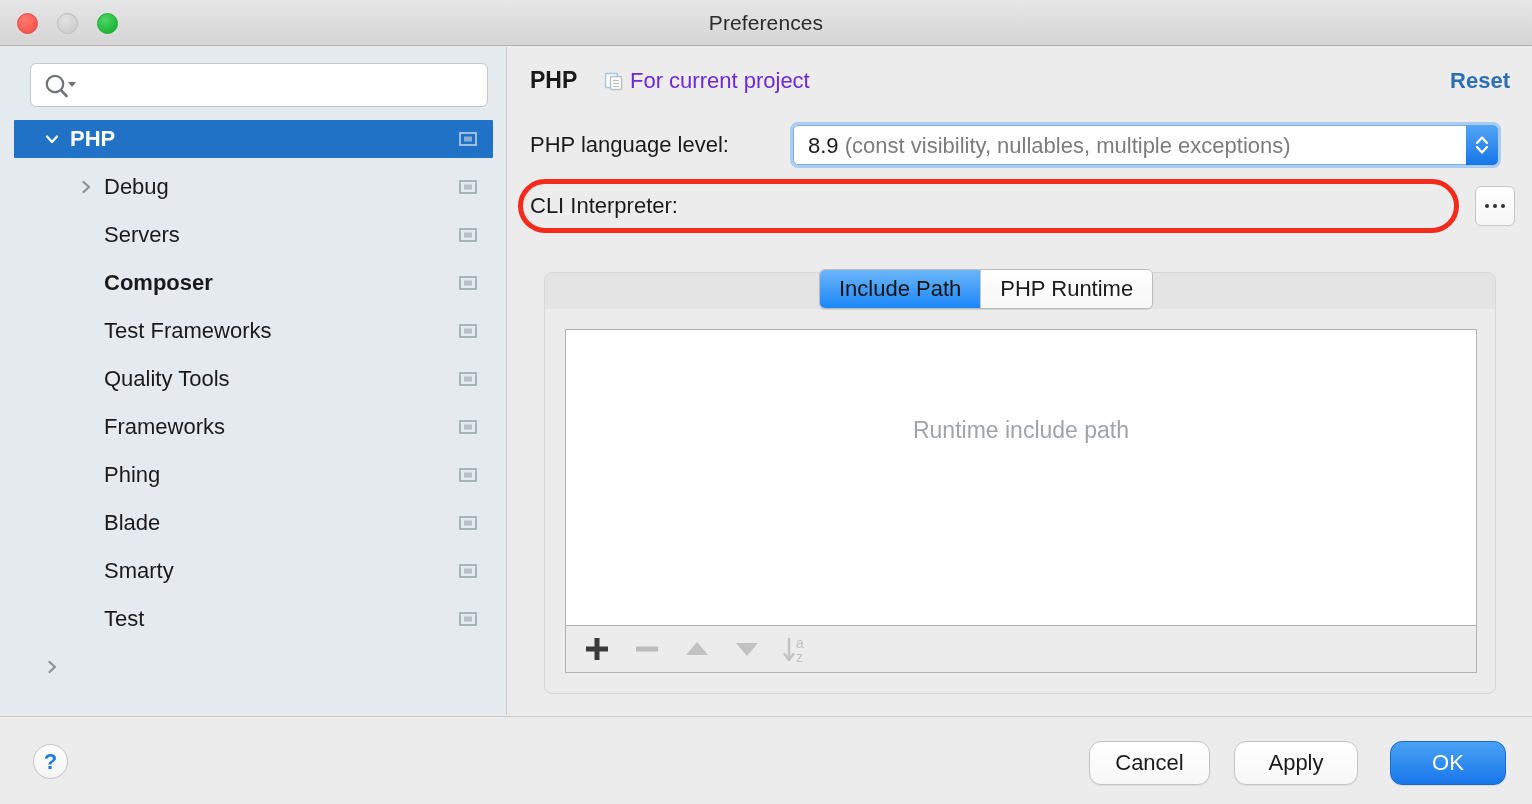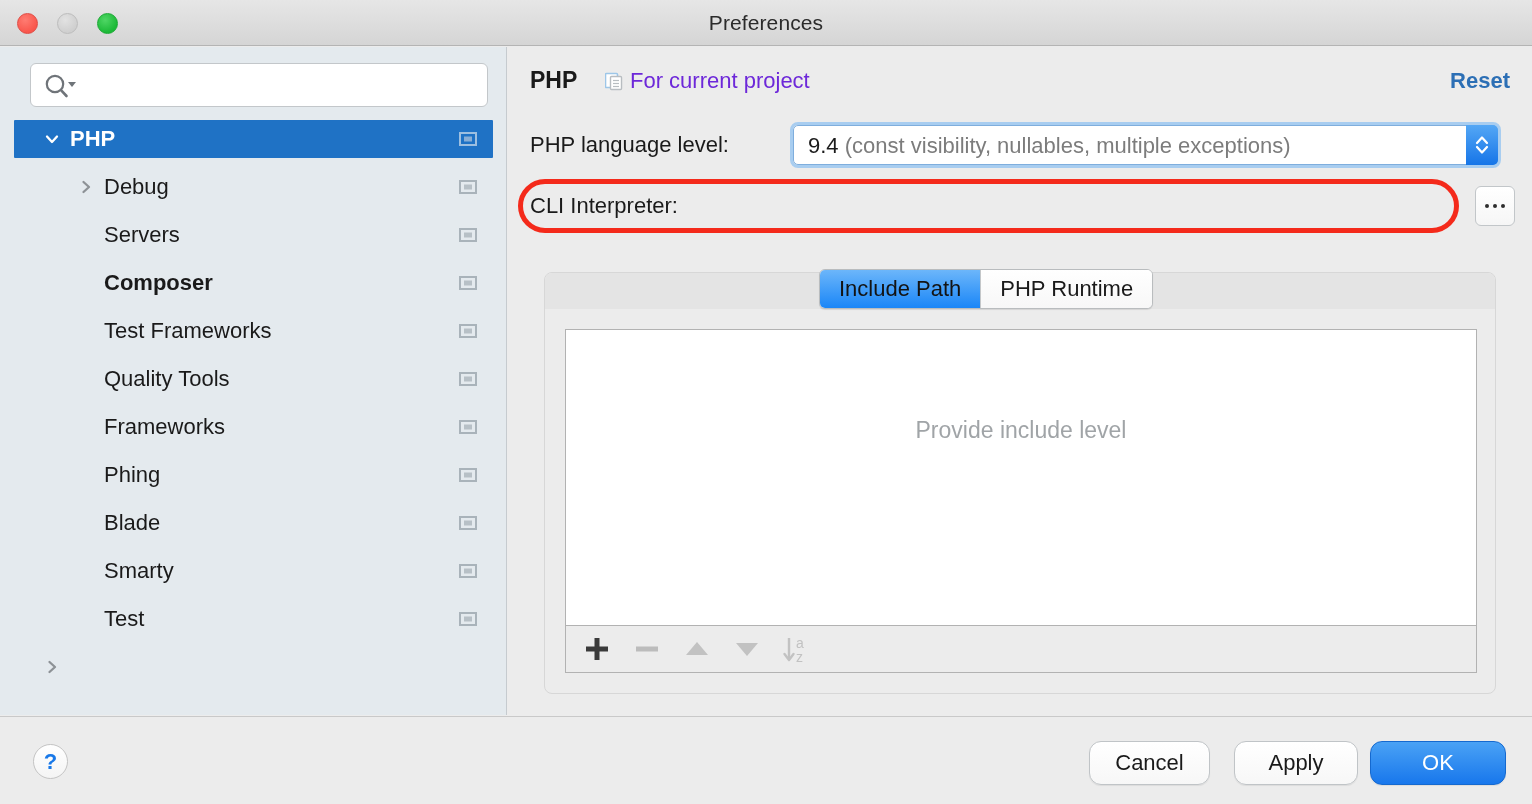--- a/index.html
+++ b/index.html
@@ -503,21 +503,21 @@
         <line x1="8" y1="11.5" x2="14" y2="11.5" stroke="#b8bdc1" stroke-width="1.2"></line>
         <line x1="8" y1="14.5" x2="14" y2="14.5" stroke="#b8bdc1" stroke-width="1.2"></line>
       </svg>
     </div>
     <div id="scope-label">For current project</div>
     <div id="reset-link">Reset</div>
 
     <div class="field-label" style="left:22px; top:85px;">PHP language level:</div>
     <div class="combo focused" id="combo-language-level" style="left:285px; top:78px; width:705px;">
       <div class="combo-text">
-        <span>9.4</span>
+        <span>8.9</span>
         <span class="muted"> (const visibility, nullables, multiple exceptions)</span>
       </div>
       <div class="stepper">
         <svg width="18" height="24" viewBox="0 0 18 24">
           <path d="M4 10 L9 4.5 L14 10" fill="none" stroke="#ffffff" stroke-width="2.2" stroke-linecap="round" stroke-linejoin="round"></path>
           <path d="M4 14 L9 19.5 L14 14" fill="none" stroke="#ffffff" stroke-width="2.2" stroke-linecap="round" stroke-linejoin="round"></path>
         </svg>
       </div>
     </div>
 
@@ -528,21 +528,21 @@
           <span></span>
           <span></span>
       </div>
     </div>
 
     <div id="red-highlight"></div>
 
     <div id="groupbox">
       <div class="gb-top"></div>
       <div id="list-area">
-        <div id="list-placeholder">Provide include level</div>
+        <div id="list-placeholder">Runtime include path</div>
         <div id="list-toolbar">
           <div class="tb-btn" style="left:14px;">
             <svg width="34" height="32" viewBox="0 0 34 32">
               <rect x="14.5" y="5" width="5" height="22" fill="#3a3a3a"></rect>
               <rect x="6" y="13.5" width="22" height="5" fill="#3a3a3a"></rect>
             </svg>
           </div>
           <div class="tb-btn" style="left:64px;">
             <svg width="34" height="32" viewBox="0 0 34 32">
               <rect x="6" y="13.5" width="22" height="5" fill="#bcbcbc"></rect>
@@ -578,16 +578,16 @@
           <span>PHP Runtime</span>
         </div>
       </div>
 
   </div>
 
   <div id="footer">
     <div id="help-button">?</div>
     <div class="dlg-button" id="btn-cancel" style="right:322px; width:121px;">Cancel</div>
     <div class="dlg-button" id="btn-apply" style="right:174px; width:124px;">Apply</div>
-    <div class="dlg-button primary" id="btn-ok" style="right:26px; width:136px;">OK</div>
+    <div class="dlg-button primary" id="btn-ok" style="right:26px; width:116px;">OK</div>
   </div>
 
 </div>
 
 </body></html>

